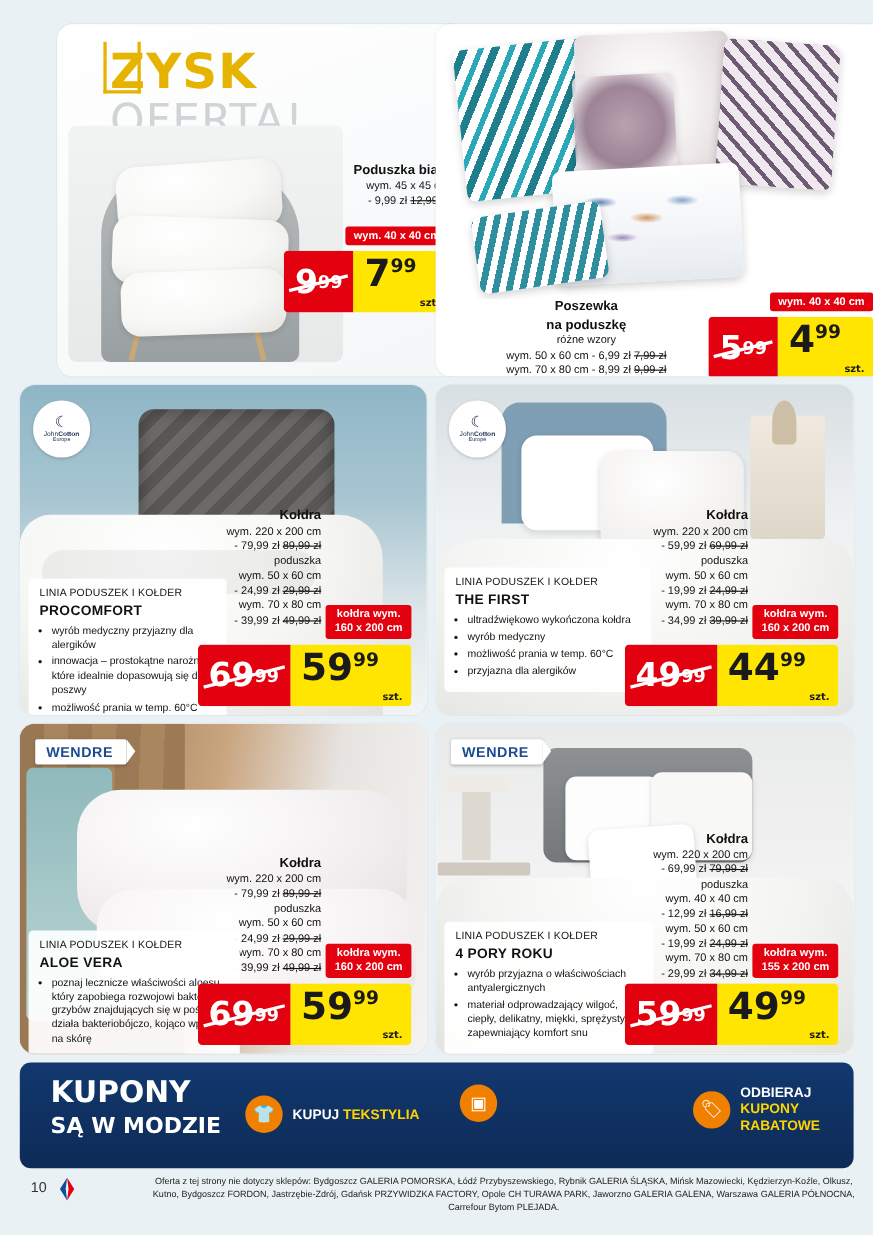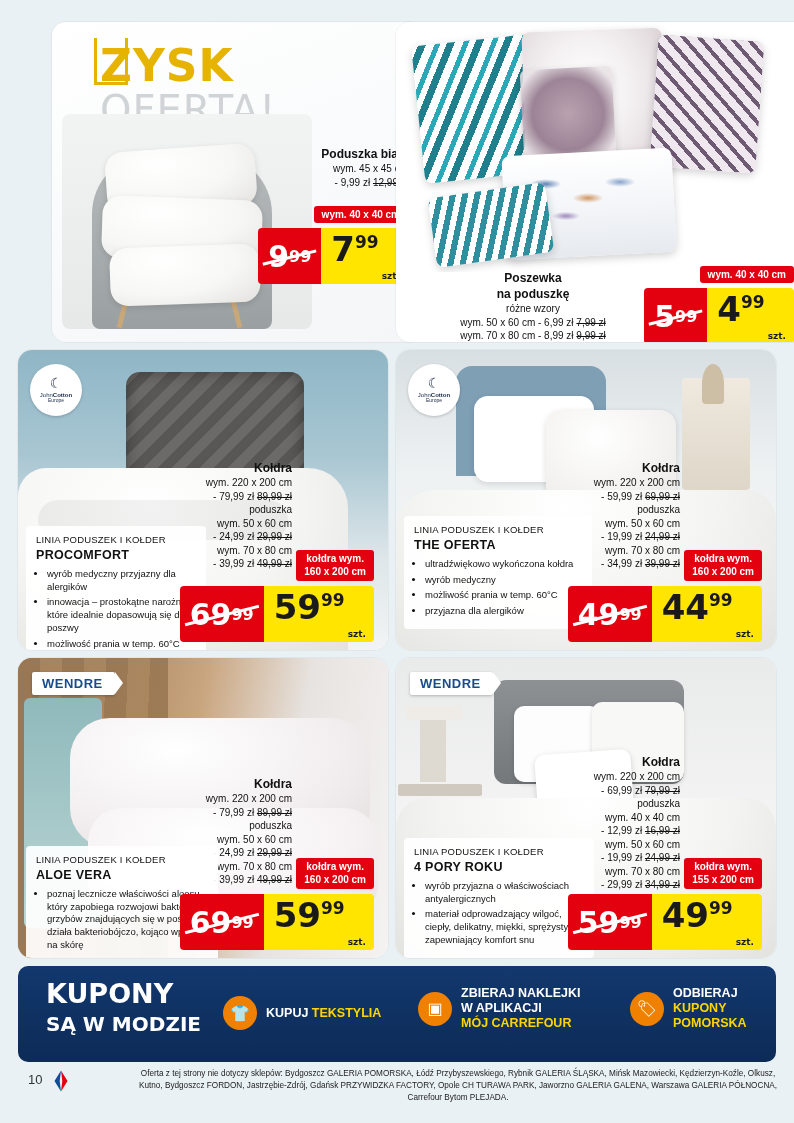--- a/index.html
+++ b/index.html
@@ -425,21 +425,21 @@
       - 59,99 zł <span class="strike">69,99 zł</span><br>
       <span>poduszka</span><br>
       <span>wym. 50 x 60 cm</span><br>
       - 19,99 zł <span class="strike">24,99 zł</span><br>
       <span>wym. 70 x 80 cm</span><br>
       - 34,99 zł <span class="strike">39,99 zł</span>
     </div>
 
     <div class="info-panel" style="left:8px; top:166px; width:168px;">
       <div class="info-title">LINIA PODUSZEK I KOŁDER</div>
-      <div class="info-brand">THE OFERTA</div>
+      <div class="info-brand">THE FIRST</div>
       <ul>
         <li>ultradźwiękowo wykończona kołdra</li>
         <li>wyrób medyczny</li>
         <li>możliwość prania w temp. 60°C</li>
         <li>przyjazna dla alergików</li>
       </ul>
     </div>
 
     <div class="wym-tag" style="right:14px; top:200px; text-align:center; line-height:1.25;">kołdra wym.<br>160 x 200 cm</div>
 
@@ -557,33 +557,28 @@
 
     <div class="foot-item" style="left:205px; top:30px;">
       <div class="circ">👕</div>
       <div class="foot-txt">
         <span>KUPUJ</span> <span class="y">TEKSTYLIA</span>
       </div>
     </div>
 
     <div class="foot-item" style="left:400px; top:20px;">
       <div class="circ">▣</div>
-      <div class="foot-txt">
-        <span>ZBIERAJ NAKLEJKI</span><br>
-        <span>W APLIKACJI</span><br>
-        <span class="y">MÓJ CARREFOUR</span>
-      </div>
     </div>
 
     <div class="foot-item" style="left:612px; top:20px;">
       <div class="circ">🏷</div>
       <div class="foot-txt">
         <span>ODBIERAJ</span><br>
         <span class="y">KUPONY</span><br>
-        <span class="y">POMORSKA</span>
+        <span class="y">RABATOWE</span>
       </div>
     </div>
   </div>
 
   <div class="pagenum">10</div>
   <svg class="carrefour-logo" viewBox="0 0 40 40">
     <polygon points="20,4 30,20 20,36 22,20" fill="#e3000f"></polygon>
     <polygon points="20,4 10,20 20,36 18,20" fill="#0f4c9b"></polygon>
   </svg>
   <div class="legal">Oferta z tej strony nie dotyczy sklepów: Bydgoszcz GALERIA POMORSKA, Łódź Przybyszewskiego, Rybnik GALERIA ŚLĄSKA, Mińsk Mazowiecki, Kędzierzyn-Koźle, Olkusz, Kutno, Bydgoszcz FORDON, Jastrzębie-Zdrój, Gdańsk PRZYWIDZKA FACTORY, Opole CH TURAWA PARK, Jaworzno GALERIA GALENA, Warszawa GALERIA PÓŁNOCNA, Carrefour Bytom PLEJADA.</div>

